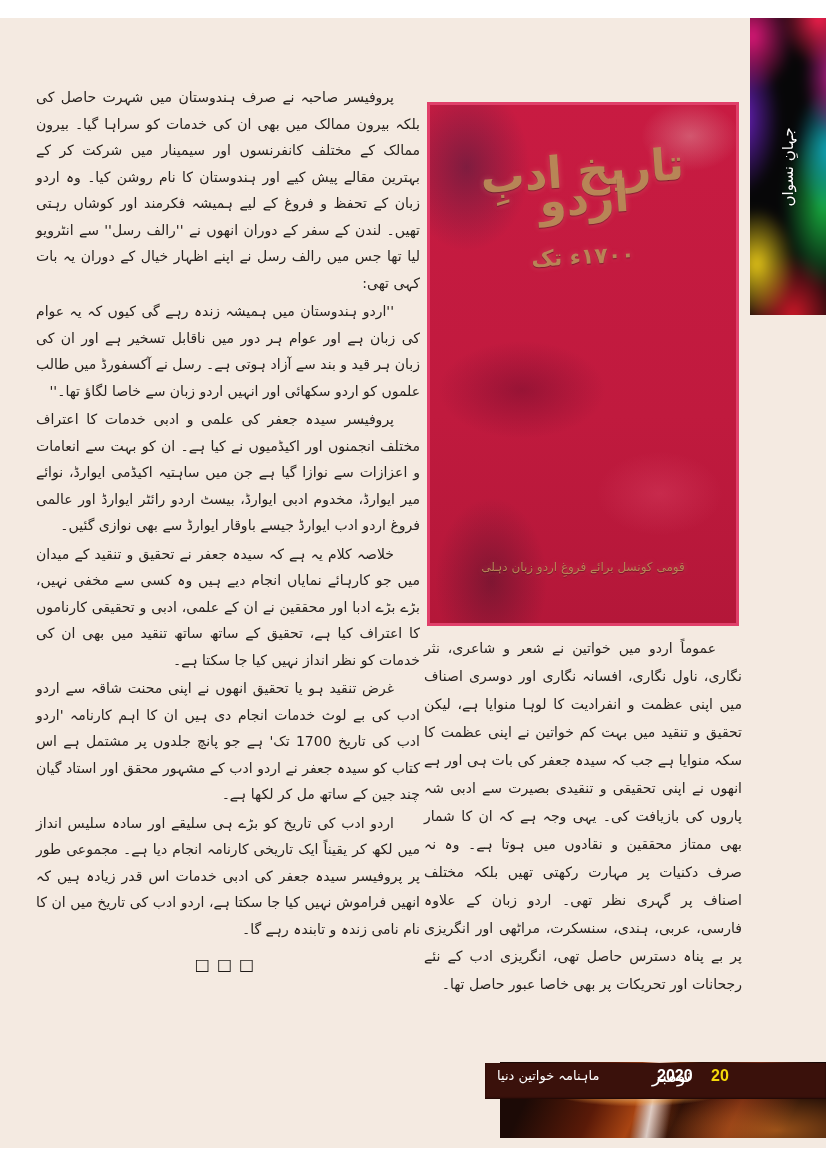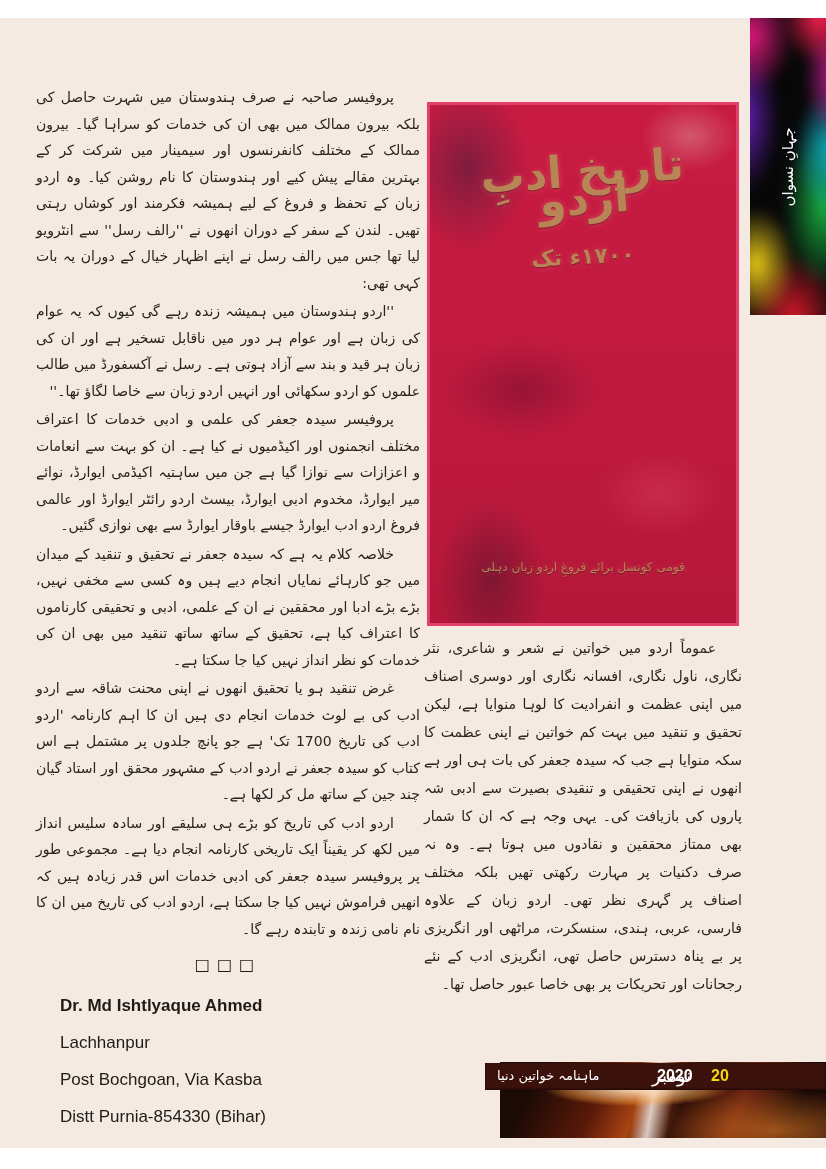--- a/index.html
+++ b/index.html
@@ -54,21 +54,21 @@
   .address .name{font-weight:bold;}
 
   
   .footer-art{position:absolute;left:500px;top:1062px;width:326px;height:76px;overflow:hidden;
     background:
       radial-gradient(ellipse 130px 26px at 42% 34%,rgba(255,238,210,.95),rgba(255,170,70,.4) 55%,rgba(255,170,70,0) 72%),
       linear-gradient(100deg,rgba(255,255,255,0) 42%,rgba(255,255,255,.75) 47%,rgba(255,255,255,0) 53%),
       radial-gradient(ellipse 180px 60px at 85% 90%,rgba(255,140,40,.55),rgba(255,140,40,0) 70%),
       linear-gradient(115deg,#1c0a06 12%,#5a1a08 32%,#a84412 44%,#2a0d06 56%,#6b2410 72%,#160705 88%),
       #140605;}
-  .footer-bar{position:absolute;left:485px;top:1063px;width:341px;height:27px;background:#3a110b;
+  .footer-bar{position:absolute;left:485px;top:1063px;width:341px;height:36px;background:#3a110b;
     box-shadow:inset 0 -1px 2px rgba(0,0,0,.5);}
   .footer-bar span{position:absolute;top:0;line-height:26px;white-space:nowrap;}
   .f-mag{left:12px;color:#ffffff;font-size:13px;direction:rtl;}
   .f-month{left:128px;color:#ffffff;font-size:18px;direction:rtl;margin-left:39px;}
   .f-year{left:172px;color:#ffffff;font-size:16px;font-weight:bold;font-family:"Liberation Sans",sans-serif;}
   .f-num{left:226px;color:#f5d90a;font-size:16px;font-weight:bold;font-family:"Liberation Sans",sans-serif;}
 </style>
 </head>
 <body>
 
@@ -81,26 +81,20 @@
   </div>
 
   <div class="col-left urdu">
     <p>پروفیسر صاحبہ نے صرف ہندوستان میں شہرت حاصل کی بلکہ بیرون ممالک میں بھی ان کی خدمات کو سراہا گیا۔ بیرون ممالک کے مختلف کانفرنسوں اور سیمینار میں شرکت کر کے بہترین مقالے پیش کیے اور ہندوستان کا نام روشن کیا۔ وہ اردو زبان کے تحفظ و فروغ کے لیے ہمیشہ فکرمند اور کوشاں رہتی تھیں۔ لندن کے سفر کے دوران انھوں نے ''رالف رسل'' سے انٹرویو لیا تھا جس میں رالف رسل نے اپنے اظہار خیال کے دوران یہ بات کہی تھی:</p>
     <p>''اردو ہندوستان میں ہمیشہ زندہ رہے گی کیوں کہ یہ عوام کی زبان ہے اور عوام ہر دور میں ناقابل تسخیر ہے اور ان کی زبان ہر قید و بند سے آزاد ہوتی ہے۔ رسل نے آکسفورڈ میں طالب علموں کو اردو سکھائی اور انہیں اردو زبان سے خاصا لگاؤ تھا۔''</p>
     <p>پروفیسر سیدہ جعفر کی علمی و ادبی خدمات کا اعتراف مختلف انجمنوں اور اکیڈمیوں نے کیا ہے۔ ان کو بہت سے انعامات و اعزازات سے نوازا گیا ہے جن میں ساہتیہ اکیڈمی ایوارڈ، نوائے میر ایوارڈ، مخدوم ادبی ایوارڈ، بیسٹ اردو رائٹر ایوارڈ اور عالمی فروغ اردو ادب ایوارڈ جیسے باوقار ایوارڈ سے بھی نوازی گئیں۔</p>
     <p>خلاصہ کلام یہ ہے کہ سیدہ جعفر نے تحقیق و تنقید کے میدان میں جو کارہائے نمایاں انجام دیے ہیں وہ کسی سے مخفی نہیں، بڑے بڑے ادبا اور محققین نے ان کے علمی، ادبی و تحقیقی کارناموں کا اعتراف کیا ہے، تحقیق کے ساتھ ساتھ تنقید میں بھی ان کی خدمات کو نظر انداز نہیں کیا جا سکتا ہے۔</p>
     <p>غرض تنقید ہو یا تحقیق انھوں نے اپنی محنت شاقہ سے اردو ادب کی بے لوث خدمات انجام دی ہیں ان کا اہم کارنامہ 'اردو ادب کی تاریخ 1700 تک' ہے جو پانچ جلدوں پر مشتمل ہے اس کتاب کو سیدہ جعفر نے اردو ادب کے مشہور محقق اور استاد گیان چند جین کے ساتھ مل کر لکھا ہے۔</p>
     <p>اردو ادب کی تاریخ کو بڑے ہی سلیقے اور سادہ سلیس انداز میں لکھ کر یقیناً ایک تاریخی کارنامہ انجام دیا ہے۔ مجموعی طور پر پروفیسر سیدہ جعفر کی ادبی خدمات اس قدر زیادہ ہیں کہ انھیں فراموش نہیں کیا جا سکتا ہے، اردو ادب کی تاریخ میں ان کا نام نامی زندہ و تابندہ رہے گا۔</p>
     <div class="endmark">□□□</div>
-    <div class="address">
-      <div class="name">Dr. Md Ishtlyaque Ahmed</div>
-      <div>Lachhanpur</div>
-      <div>Post Bochgoan, Via Kasba</div>
-      <div>Distt Purnia-854330 (Bihar)</div>
-    </div>
   </div>
 
   <div class="col-right urdu">
 
     <div class="book">
       <div class="book-text bk-title">تاریخ ادبِ اردو</div>
       <div class="book-text bk-sub">۱۷۰۰ء تک</div>
       <div class="book-text bk-pub">قومی کونسل برائے فروغِ اردو زبان دہلی</div>
     </div>
 

